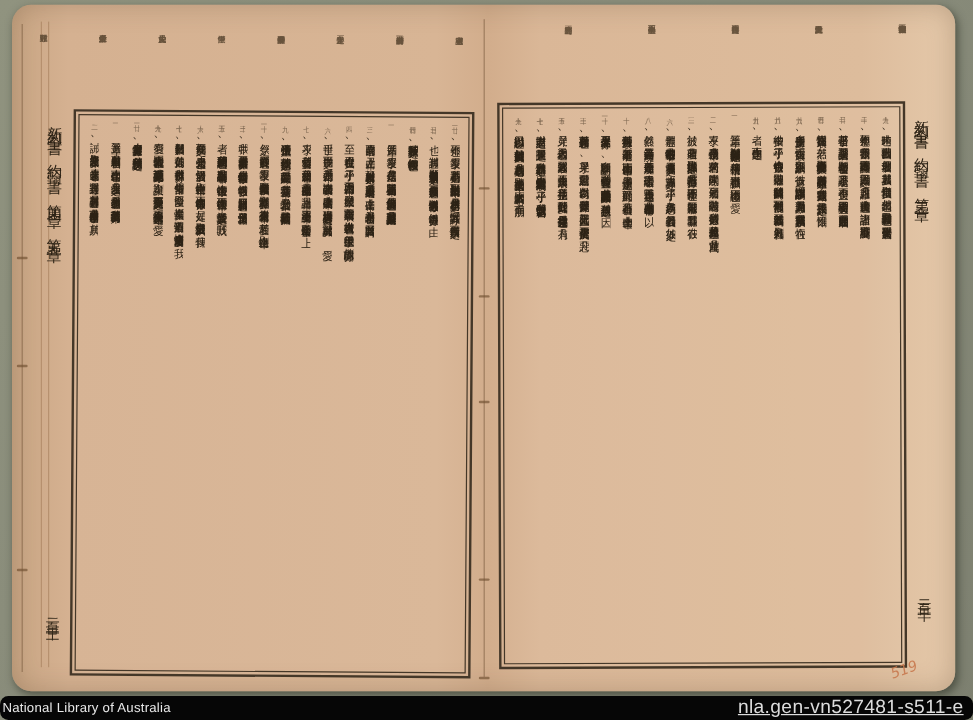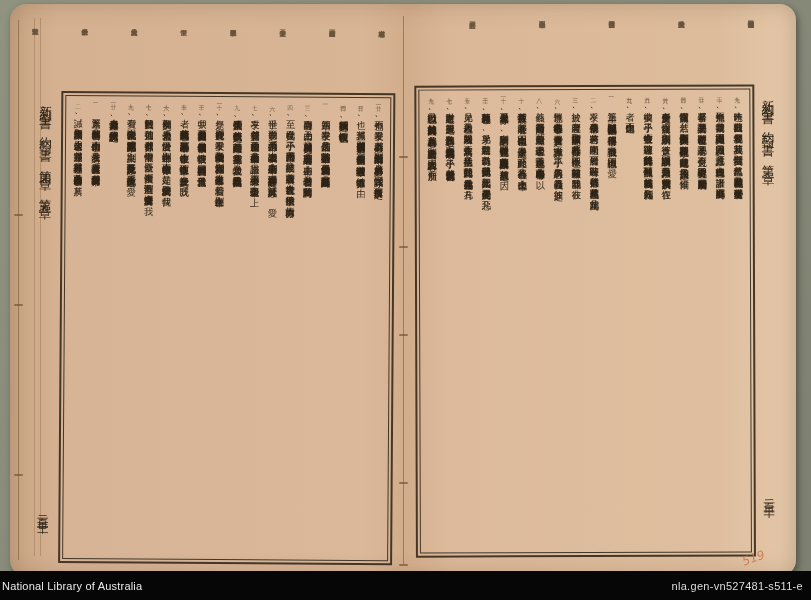--- a/index.html
+++ b/index.html
@@ -55,27 +55,27 @@
   .mtitle{writing-mode:vertical-rl;text-orientation:upright;font-size:12.5px;letter-spacing:4px;color:#2c2215;}
   .mpage{writing-mode:vertical-rl;text-orientation:upright;font-size:11.5px;letter-spacing:2px;color:#33281a;margin-bottom:26px;}
   
   .pencil{
     position:absolute;left:742px;top:551px;transform:rotate(-20deg);
     color:#c8794f;font-size:12px;font-style:italic;
     font-family:"DejaVu Sans", sans-serif;opacity:.9;
   }
   
   .bar{
-    position:absolute;left:0;right:0;bottom:0;height:29px;background:#060606;
+    position:absolute;left:0;right:0;bottom:0;height:20px;background:#060606;
     display:flex;align-items:center;justify-content:space-between;
     font-family:"Liberation Sans", sans-serif;color:#e9e9e9;
-    padding:0 8px 0 2px;box-sizing:border-box;
+    padding:0 8px 0 2px;box-sizing:border-box;border-radius:7px;
   }
   .bar .lib{font-size:11px;letter-spacing:.2px;}
-  .bar .iid{font-size:11px;letter-spacing:.3px;color:#dcdcdc;}
+  .bar .iid{font-size:16px;letter-spacing:.3px;color:#dcdcdc;text-decoration:underline;}
 </style>
 </head>
 <body>
 
 <div class="spread">
   <div class="leaf-edge e1"></div>
   <div class="leaf-edge e2"></div>
 
   <div class="stitchline" style="left:8px;top:16px;height:540px;"></div>
   <div class="stitch" style="left:4px;top:210px;"></div>

